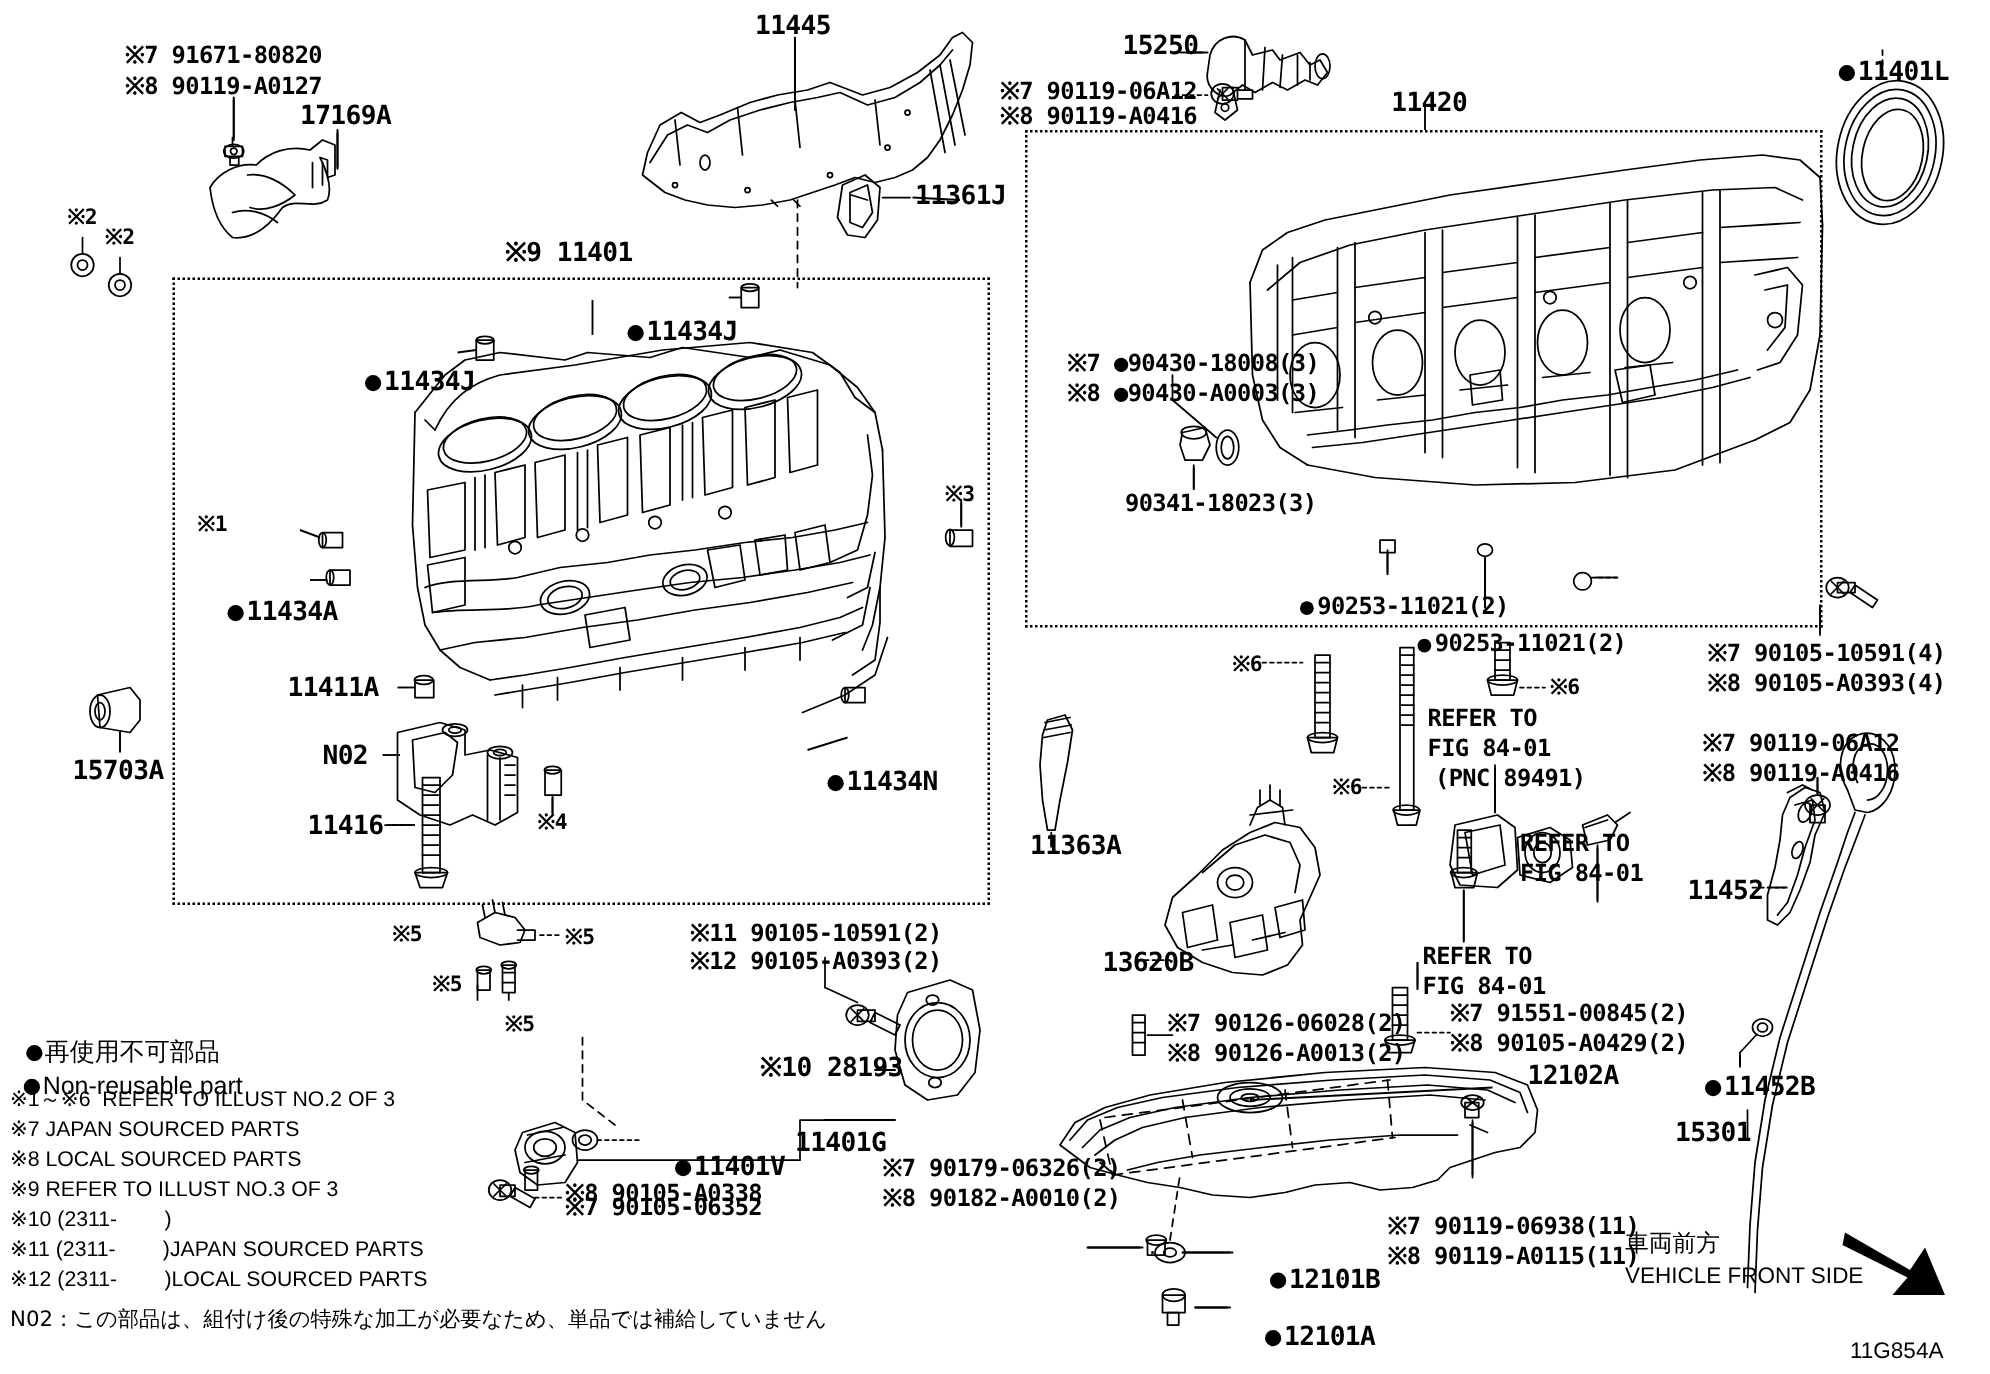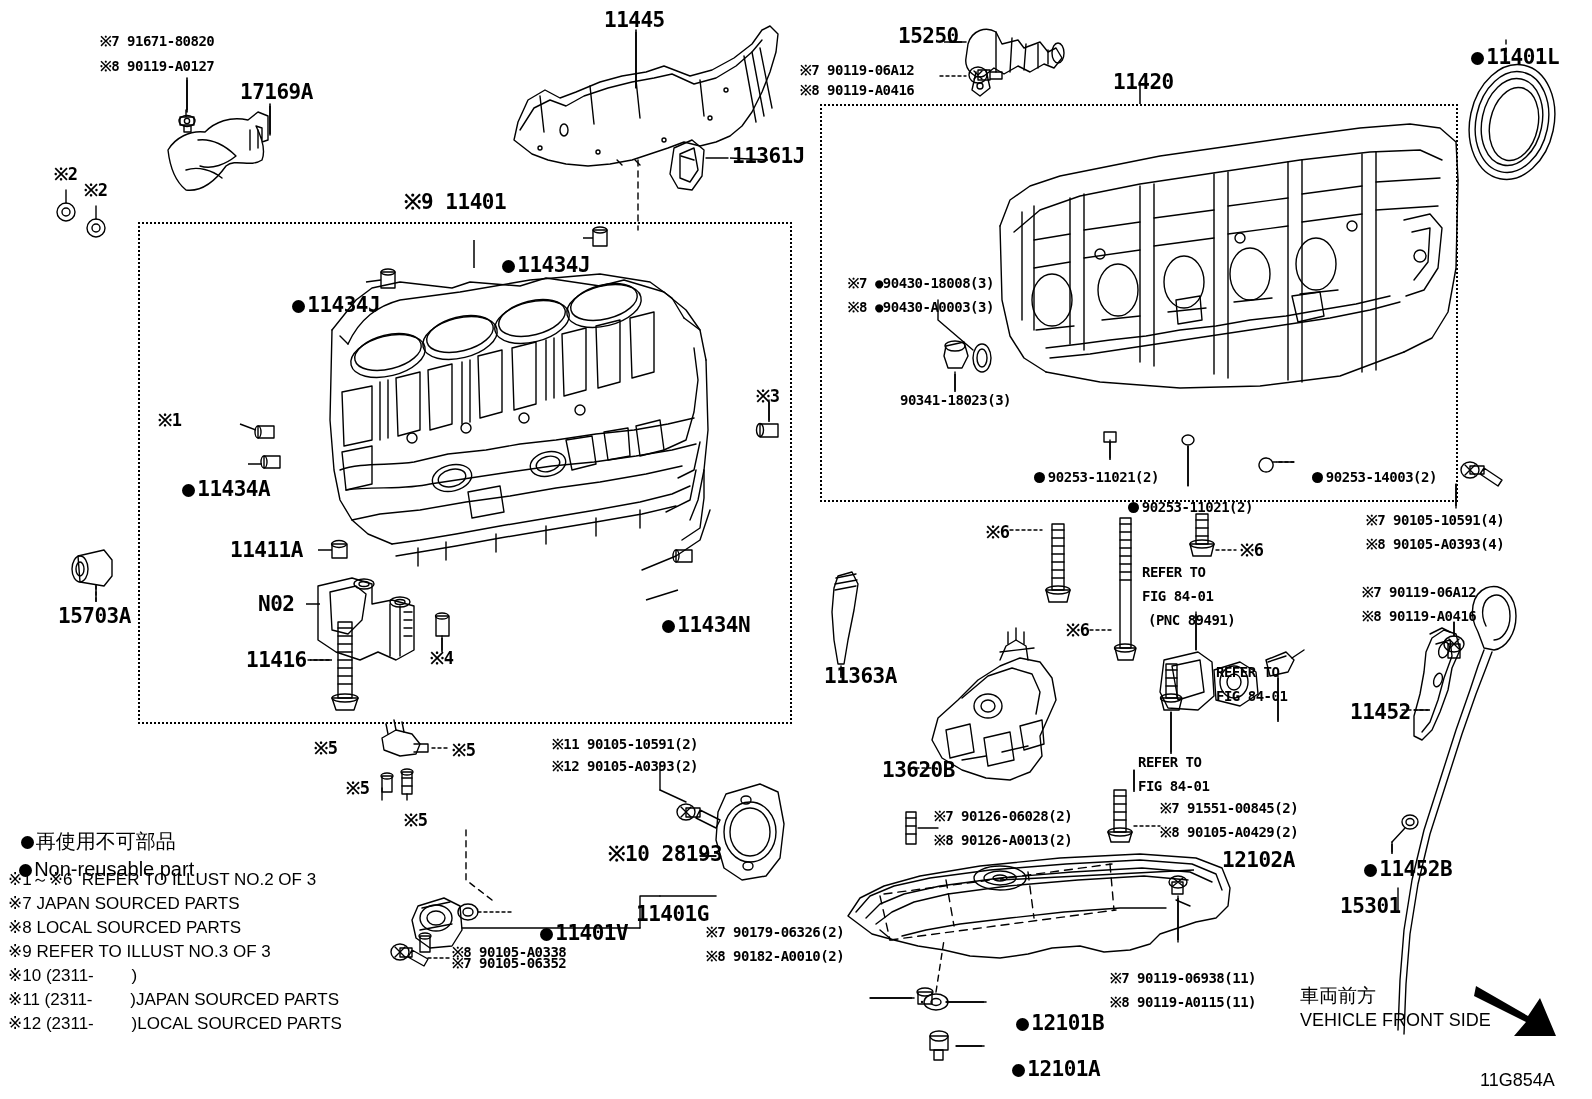--- a/index.html
+++ b/index.html
@@ -3,21 +3,21 @@
 <meta charset="utf-8">
 <style>
   html,body{margin:0;padding:0;background:#fff;}
   body{width:1592px;height:1099px;position:relative;overflow:hidden;
        font-family:"Liberation Sans","DejaVu Sans",sans-serif;color:#000;}
   #stage{position:relative;width:1592px;height:1099px;}
   .lbl{position:absolute;white-space:pre;line-height:1.18;}
   
   .pn{font-family:"DejaVu Sans Mono","Liberation Mono",monospace;font-weight:bold;letter-spacing:-0.5px;}
   .big{font-size:21px;}
-  .med{font-size:14px;}
+  .med{font-size:19px;}
   .sm{font-size:17px;}
   .note{font-family:"Liberation Sans","DejaVu Sans",sans-serif;font-size:17px;letter-spacing:0px;}
   .note2{font-family:"Liberation Sans","DejaVu Sans",sans-serif;font-size:16px;}
   .jp{font-family:"DejaVu Sans",sans-serif;font-size:16px;}
   .dot{display:inline-block;width:13px;height:13px;border-radius:50%;background:#000;
        vertical-align:-1px;margin-right:2px;}
   .dotsm{display:inline-block;width:11px;height:11px;border-radius:50%;background:#000;
        vertical-align:-1px;margin-right:3px;}
   svg.art{position:absolute;left:0;top:0;width:1592px;height:1099px;pointer-events:none;}
   .box{position:absolute;border:2px dotted #000;}
@@ -549,23 +549,20 @@
   <span>※8 ●90430-A0003(3)</span>
 </div>
 <div class="lbl pn med" style="left:900px;top:392px;">90341-18023(3)</div>
 
 <div class="lbl pn med" style="left:1018px;top:452px;">
   <span class="dotsm"></span><span>90253-11021(2)</span>
 </div>
 <div class="lbl pn med" style="left:1112px;top:482px;">
   <span class="dotsm"></span><span>90253-11021(2)</span>
 </div>
-<div class="lbl pn med" style="left:1296px;top:452px;">
-  <span class="dotsm"></span><span>90253-14003(2)</span>
-</div>
 
 <div class="lbl pn med" style="left:1366px;top:512px;">※7 90105-10591(4)</div>
 <div class="lbl pn med" style="left:1366px;top:536px;">※8 90105-A0393(4)</div>
 
 <div class="lbl pn med" style="left:1362px;top:584px;">※7 90119-06A12</div>
 <div class="lbl pn med" style="left:1362px;top:608px;">※8 90119-A0416</div>
 
 <div class="lbl pn sm" style="left:986px;top:522px;">※6</div>
 <div class="lbl pn sm" style="left:1240px;top:540px;">※6</div>
 <div class="lbl pn sm" style="left:1066px;top:620px;">※6</div>
@@ -630,18 +627,19 @@
 </div>
 
 <div class="lbl note" style="left:8px;top:870px;">※1～※6  REFER TO ILLUST NO.2 OF 3</div>
 <div class="lbl note" style="left:8px;top:894px;">※7 JAPAN SOURCED PARTS</div>
 <div class="lbl note" style="left:8px;top:918px;">※8 LOCAL SOURCED PARTS</div>
 <div class="lbl note" style="left:8px;top:942px;">※9 REFER TO ILLUST NO.3 OF 3</div>
 <div class="lbl note" style="left:8px;top:966px;">※10 (2311-        )</div>
 <div class="lbl note" style="left:8px;top:990px;">※11 (2311-        )JAPAN SOURCED PARTS</div>
 <div class="lbl note" style="left:8px;top:1014px;">※12 (2311-        )LOCAL SOURCED PARTS</div>
 
+<div class="lbl jp" style="left:8px;top:1046px;font-size:17px;">N02：この部品は、組付け後の特殊な加工が必要なため、単品では補給していません</div>
 
 <div class="lbl jp" style="left:1300px;top:984px;font-size:19px;">車両前方</div>
 <div class="lbl note" style="left:1300px;top:1010px;font-size:18px;">VEHICLE FRONT SIDE</div>
 <div class="lbl note" style="left:1480px;top:1070px;font-size:18px;text-align:right;">11G854A</div>
 
 </div>
 
 </body></html>

